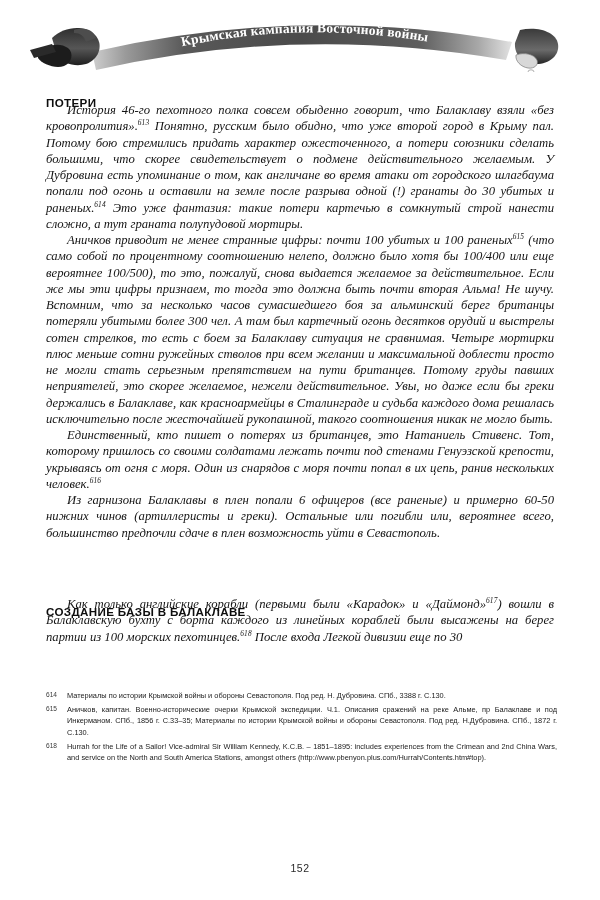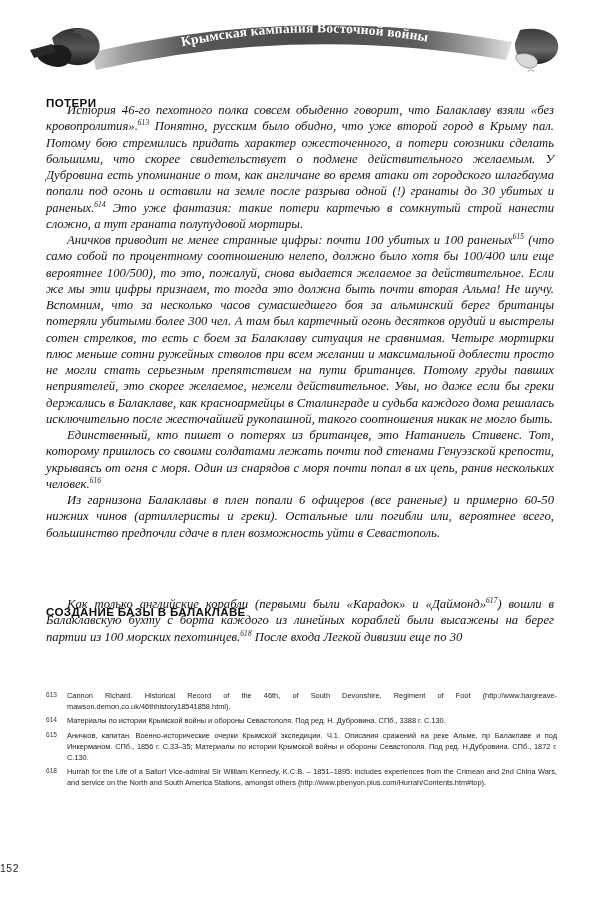--- a/index.html
+++ b/index.html
@@ -121,21 +121,21 @@
     color: #3a3a3a;
   }
   .footnote .fn-text { display: block; }
 
   
   .folio {
     position: absolute;
     left: 0;
     top: 862px;
     width: 600px;
-    text-align: left;
+    text-align: center;
     font-family: "Liberation Sans", "DejaVu Sans", sans-serif;
     font-size: 10.5px;
     color: #2a2a2a;
     letter-spacing: 0.5px;
   }
 </style>
 </head>
 <body>
 
 <div class="page">
@@ -203,24 +203,20 @@
     </div>
 
   <h2 class="heading" id="heading-baza">СОЗДАНИЕ БАЗЫ В БАЛАКЛАВЕ</h2>
 
   <div class="body-block" id="block-2">
       <p>Как только английские корабли (первыми были «Карадок» и «Даймонд»<sup class="fn">617</sup>) вошли в Балаклавскую бухту с борта каждого из линейных кораблей были высажены на берег партии из 100 морских пехотинцев.<sup class="fn">618</sup> После входа Легкой дивизии еще по 30</p>
     </div>
 
   <div class="footnotes" id="footnotes">
       <div class="footnote">
-        <span class="fn-num">613</span>
-        <span class="fn-text">Cannon Richard. Historical Record of the 46th, of South Devonshire, Regiment of Foot (http://www.hargreave-mawson.demon.co.uk/46thhistory18541858.html).</span>
-      </div>
-      <div class="footnote">
         <span class="fn-num">614</span>
         <span class="fn-text">Материалы по истории Крымской войны и обороны Севастополя. Под ред. Н. Дубровина. СПб., 3388 г. С.130.</span>
       </div>
       <div class="footnote">
         <span class="fn-num">615</span>
         <span class="fn-text">Аничков, капитан. Военно-исторические очерки Крымской экспедиции. Ч.1. Описания сражений на реке Альме, пр Балаклаве и под Инкерманом. СПб., 1856 г. С.33–35; Материалы по истории Крымской войны и обороны Севастополя. Под ред. Н.Дубровина. СПб., 1872 г. С.130.</span>
       </div>
       <div class="footnote">
         <span class="fn-num">618</span>
         <span class="fn-text">Hurrah for the Life of a Sailor! Vice-admiral Sir William Kennedy, K.C.B. – 1851–1895: includes experiences from the Crimean and 2nd China Wars, and service on the North and South America Stations, amongst others (http://www.pbenyon.plus.com/Hurrah/Contents.htm#top).</span>

